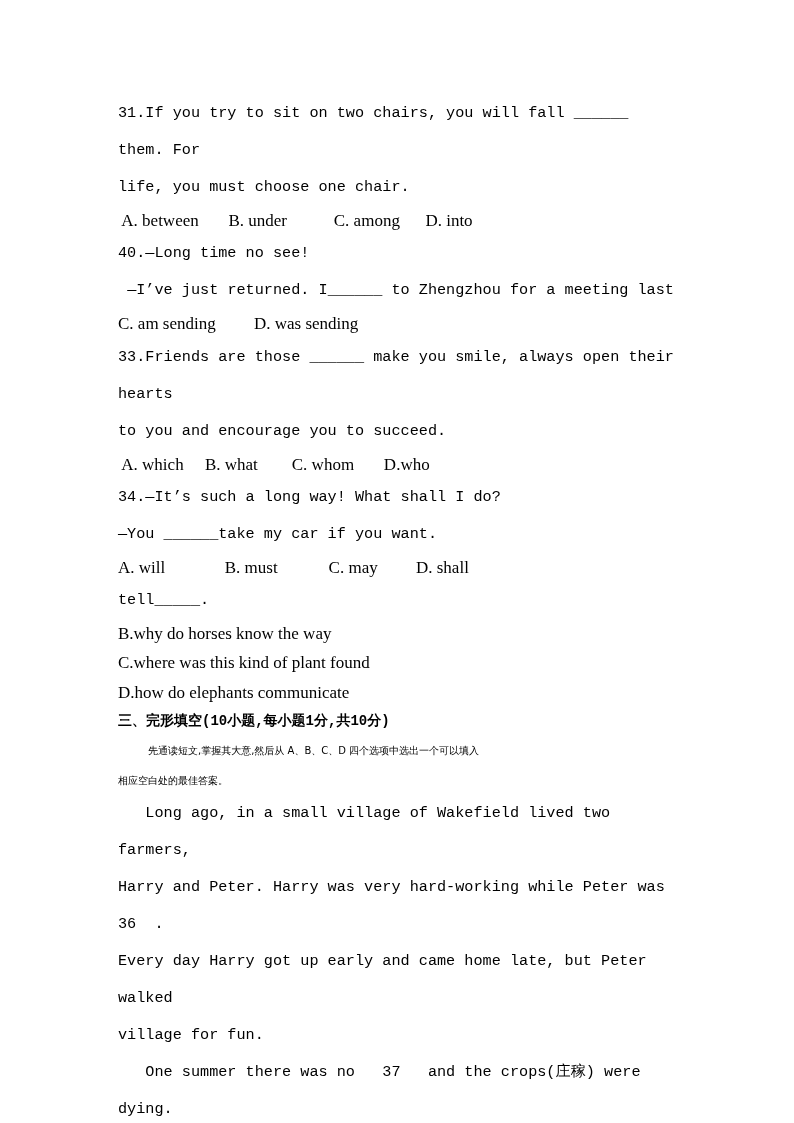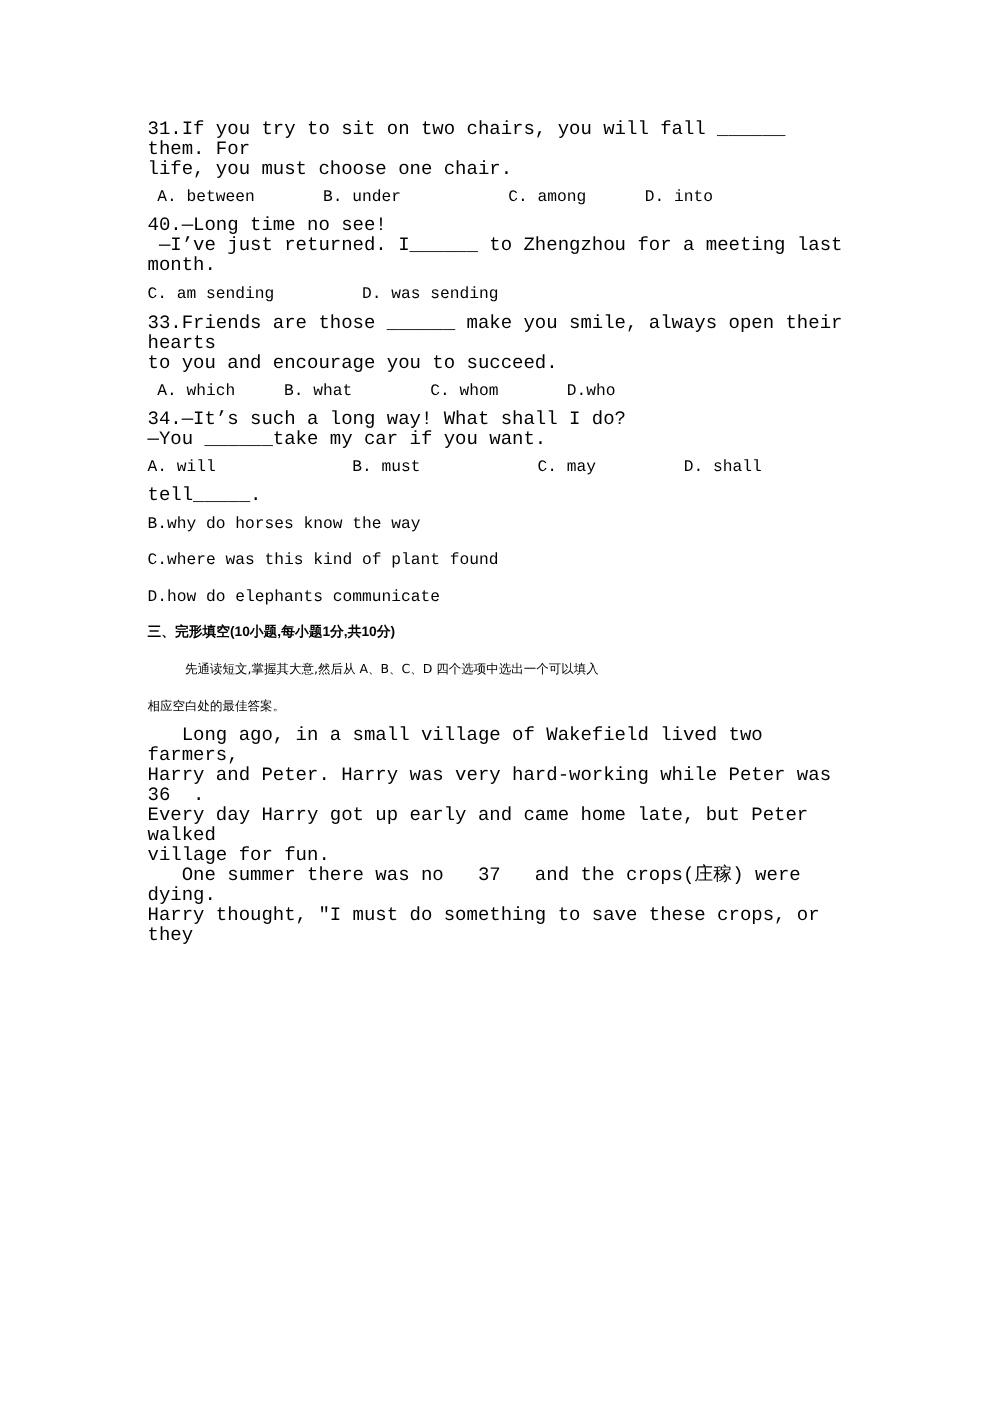--- a/index.html
+++ b/index.html
@@ -18,57 +18,57 @@
   .page {
     position: absolute;
     left: 0; top: 0;
     width: 794px;
     height: 1123px;
     box-sizing: border-box;
     padding: 95px 120px 40px 118px;
   }
   .line {
     font-size: 15.2px;
-    line-height: 16px;
+    line-height: 37px;
     white-space: pre-wrap;
     letter-spacing: 0px;
   }
   .cn {
-    font-family: Liberation Sans, sans-serif;
-    font-size: 11px;
+    font-family: Liberation Mono, monospace;
+    font-size: 14px;
     line-height: 29.3px;
     font-weight: bold;
   }
   .cn-body {
     font-family: "DejaVu Sans", sans-serif;
     font-size: 10px;
     line-height: 29.3px;
     font-weight: normal;
   }
   .opt-row {
-    font-size: 13px;
+    font-size: 17px;
     line-height: 29.3px;
     white-space: pre;
+    font-family: Liberation Serif, serif;
   }
 </style>
 </head>
 <body>
 
 <div class="page">
 
   <div>
     <div class="line">31.If you try to sit on two chairs, you will fall ______ them. For</div>
     <div class="line">life, you must choose one chair.</div>
     <div class="opt-row"> A. between       B. under           C. among      D. into</div>
   </div>
 
   <div>
     <div class="line">40.—Long time no see!</div>
     <div class="line"> —I’ve just returned. I______ to Zhengzhou for a meeting last</div>
-    <div class="line">month.</div>
     <div class="opt-row">C. am sending         D. was sending</div>
   </div>
 
   <div>
     <div class="line">33.Friends are those ______ make you smile, always open their hearts</div>
     <div class="line">to you and encourage you to succeed.</div>
     <div class="opt-row"> A. which     B. what        C. whom       D.who</div>
   </div>
 
   <div>

